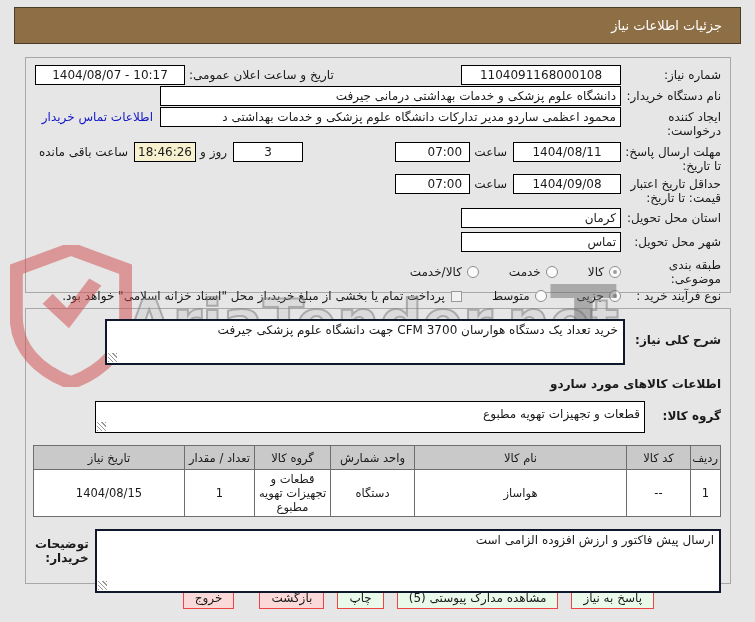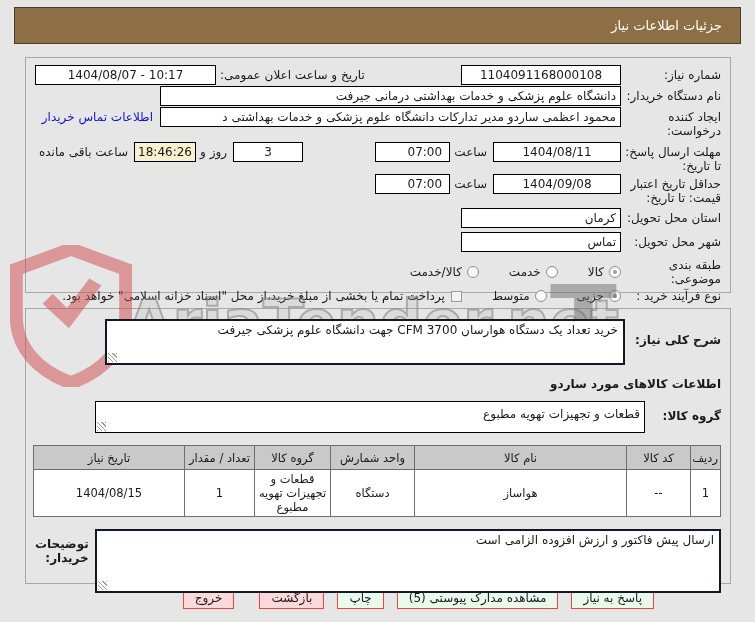--- a/index.html
+++ b/index.html
@@ -28,22 +28,22 @@
   .box {
     background:#fff; border:1px solid #000; height:20px; padding:0 4px;
     display:flex; align-items:center; overflow:hidden; white-space:nowrap;
     position:relative; z-index:10;
   }
   .center { justify-content:center; }
   .num { direction:ltr; unicode-bidi:embed; }
   .yellow { background:#f8f1cf; }
   .link { color:#1317c9; padding-top:3px; margin-right:7px; white-space:nowrap; cursor:pointer; }
 
-  .w160 { width:160px; } .w155 { width:181px; } .w461 { width:461px; }
-  .w128 { width:128px; } .w75 { width:75px;padding-left:28px; } .w70 { width:70px; } .w62 { width:62px; }
+  .w160 { width:160px; } .w155 { width:150px; } .w461 { width:461px; }
+  .w128 { width:108px; } .w75 { width:75px;padding-left:28px; } .w70 { width:70px; } .w62 { width:62px; }
 
   .optrow { display:flex; align-items:center; }
   .optrow .lbl { padding-top:0; }
   .opt { display:flex; align-items:center; margin-left:30px; white-space:nowrap; }
   .radio {
     width:12px; height:12px; border-radius:50%; border:1px solid #8d8d8d;
     background:#fbfbfb; margin-left:5px; position:relative; flex:0 0 12px;
   }
   .radio.selected::after {
     content:""; position:absolute; inset:3px; border-radius:50%; background:#9c9c9c;

